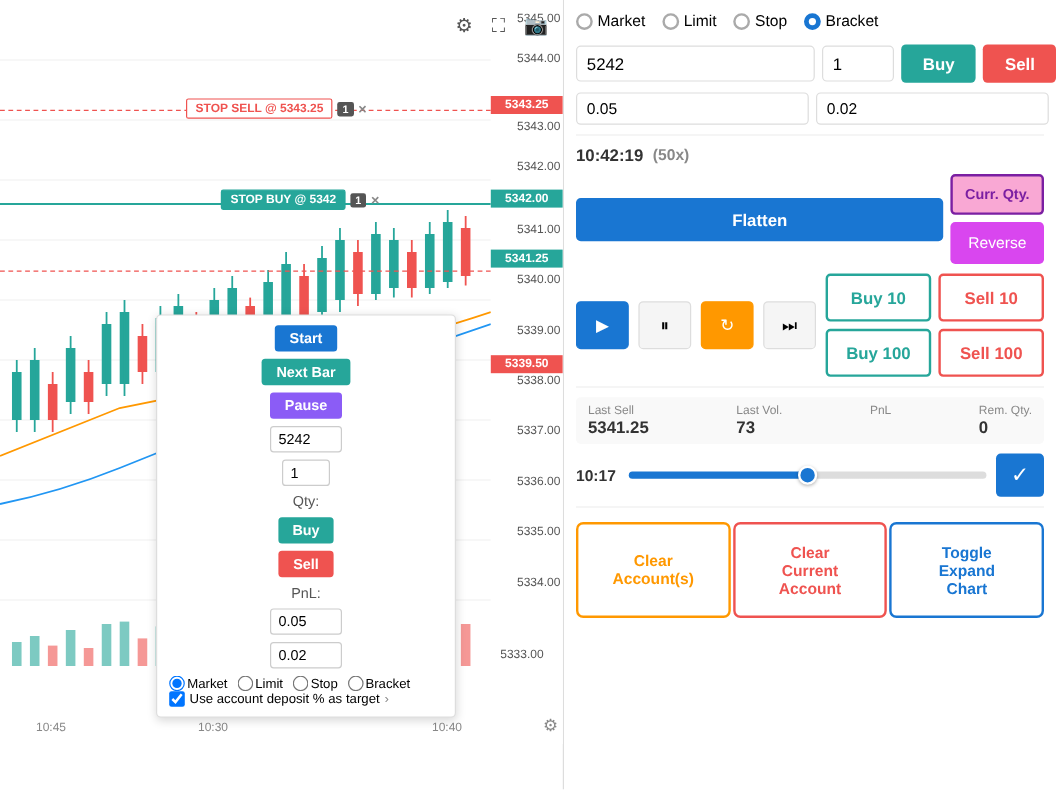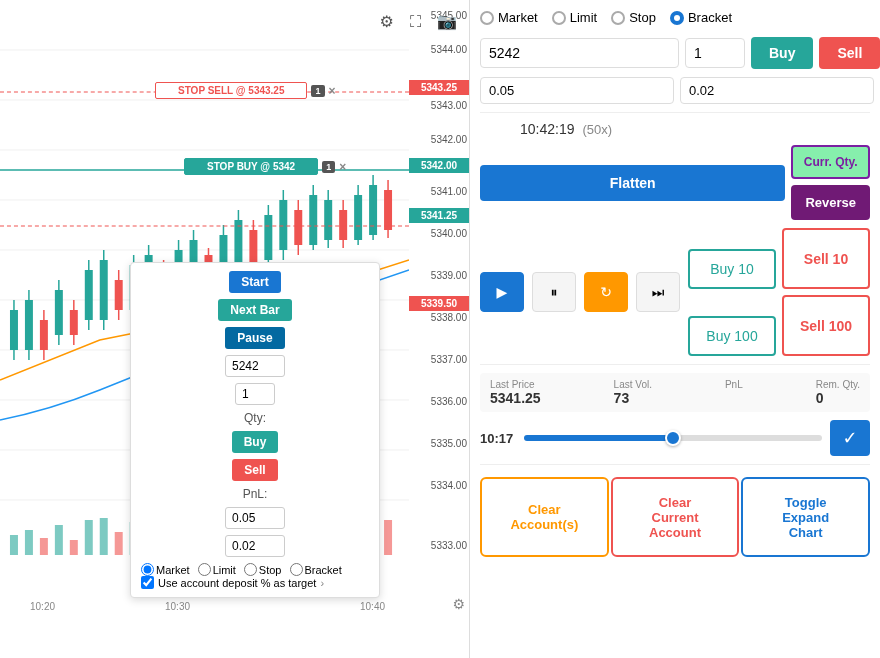--- a/index.html
+++ b/index.html
@@ -8,40 +8,40 @@
     
     .left-panel { width: 470px; height: 658px; background: #fff; position: relative; border-right: 1px solid #ddd; }
     .chart-toolbar { position: absolute; top: 8px; right: 8px; display: flex; gap: 8px; z-index: 10; }
     .chart-toolbar-btn { background: none; border: none; cursor: pointer; color: #555; font-size: 16px; padding: 4px; }
 
     
     .chart-area { width: 100%; height: 620px; position: relative; background: #fff; overflow: hidden; }
 
     
     .order-tag { position: absolute; display: flex; align-items: center; gap: 4px; font-size: 10px; font-weight: bold; z-index: 5; }
-    .order-tag-label { padding: 2px 22px; border-radius: 2px; border: 1px solid; white-space: nowrap; }
+    .order-tag-label { padding: 2px 7px; border-radius: 2px; border: 1px solid; white-space: nowrap; }
     .order-tag-sell { background: #fff; border-color: #ef5350; color: #ef5350; }
     .order-tag-buy { background: #26a69a; color: #fff; border-color: #26a69a; }
     .order-tag-num { background: #555; color: #fff; padding: 1px 4px; border-radius: 2px; font-size: 9px; }
     .order-tag-x { color: #888; cursor: pointer; font-size: 12px; }
 
     
     .candle-svg { position: absolute; left: 0; top: 0; width: calc(100% - 60px); height: 580px; }
 
     
     .settings-bottom { position: absolute; bottom: 8px; right: 4px; color: #888; font-size: 14px; cursor: pointer; }
 
     
     .trading-panel { position: absolute; bottom: 60px; left: 130px; background: #fff; border: 1px solid #ddd; border-radius: 4px; padding: 8px 10px; width: 250px; box-shadow: 0 2px 8px rgba(0,0,0,0.15); z-index: 20; font-size: 12px; }
     .tp-row { display: flex; align-items: center; gap: 6px; margin-bottom: 6px; flex-direction: column; }
     .tp-btn { padding: 4px 12px; border-radius: 3px; border: none; cursor: pointer; font-size: 12px; font-weight: bold; }
     .tp-btn-blue { background: #1976d2; color: #fff; }
     .tp-btn-teal { background: #26a69a; color: #fff; }
     .tp-btn-red { background: #ef5350; color: #fff; }
-    .tp-btn-gray { background: #0369a1; color: #fff; }
+    .tp-btn-gray { background: #8b5cf6; color: #fff; }
     .tp-input { border: 1px solid #ccc; border-radius: 3px; padding: 3px 6px; width: 60px; font-size: 12px; }
     .tp-label { color: #555; font-size: 12px; }
     .tp-radio-row { display: flex; align-items: center; gap: 8px; font-size: 11px; }
     .tp-radio-row label { display: flex; align-items: center; gap: 2px; cursor: pointer; }
     .tp-checkbox-row { display: flex; align-items: center; gap: 4px; font-size: 11px; }
     .tp-more { color: #888; cursor: pointer; }
 
     
     .right-panel { width: 410px; height: 658px; background: #fff; display: flex; flex-direction: column; padding: 10px; gap: 8px; overflow-y: auto; }
 
@@ -62,37 +62,37 @@
 
     
     .sl-tp-row { display: flex; gap: 6px; }
     .sl-input { border: 1px solid #ddd; border-radius: 4px; padding: 5px 8px; font-size: 13px; flex: 1; }
 
     
     .checkbox-row { display: flex; align-items: flex-start; gap: 6px; font-size: 12px; color: #333; }
     .checkbox-row input { margin-top: 2px; }
 
     
-    .time-row { display: flex; align-items: flex-end; gap: 8px; font-size: 14px; font-weight: normal; color: #333; margin-left: 40px; }
+    .time-row { display: flex; align-items: flex-start; gap: 8px; font-size: 14px; font-weight: bold; color: #333; }
     .multiplier { color: #888; font-size: 13px; }
 
     
     .action-row { display: flex; gap: 6px; align-items: center; }
     .flatten-btn { background: #1976d2; color: #fff; border: none; border-radius: 4px; padding: 10px 18px; font-size: 14px; font-weight: bold; cursor: pointer; flex: 1; }
-    .curr-qty-btn { background: #86efac; color: #7b1fa2; border: 2px solid #7b1fa2; border-radius: 4px; padding: 8px 10px; font-size: 12px; font-weight: bold; cursor: pointer; }
-    .reverse-btn { background: #701a75; color: #fff; border: none; border-radius: 4px; padding: 10px 14px; font-size: 13px; font-weight: bold; cursor: pointer; }
+    .curr-qty-btn { background: #f9a8d4; color: #7b1fa2; border: 2px solid #7b1fa2; border-radius: 4px; padding: 8px 10px; font-size: 12px; font-weight: bold; cursor: pointer; }
+    .reverse-btn { background: #d946ef; color: #fff; border: none; border-radius: 4px; padding: 10px 14px; font-size: 13px; font-weight: normal; cursor: pointer; }
 
     
     .playback-row { display: flex; align-items: center; gap: 8px; }
     .pb-btn { background: #f5f5f5; border: 1px solid #ddd; border-radius: 4px; padding: 8px 12px; cursor: pointer; font-size: 14px; width: 44px; height: 40px; display: flex; align-items: center; justify-content: center; }
     .pb-btn-orange { background: #ff9800; color: #fff; border-color: #ff9800; }
 
     
     .trade-grid { display: grid; grid-template-columns: 1fr 1fr; gap: 6px; }
-    .trade-btn-buy { background: #fff; color: #26a69a; border: 2px solid #26a69a; border-radius: 4px; padding: 10px; font-size: 14px; font-weight: normal; cursor: pointer; margin-top: 21px; }
+    .trade-btn-buy { background: #fff; color: #26a69a; border: 2px solid #26a69a; border-radius: 4px; padding: 10px; font-size: 14px; font-weight: bold; cursor: pointer; }
     .trade-btn-sell { background: #fff; color: #ef5350; border: 2px solid #ef5350; border-radius: 4px; padding: 10px; font-size: 14px; font-weight: bold; cursor: pointer; }
 
     
     .avg-row { font-size: 11px; color: #888; margin-top: -2px; }
 
     
     .stats-row { display: flex; gap: 6px; justify-content: space-between; background: #f9f9f9; border-radius: 4px; padding: 6px 10px; }
     .stat-item { display: flex; flex-direction: column; }
     .stat-label { font-size: 10px; color: #888; }
     .stat-value { font-size: 14px; font-weight: bold; color: #333; }
@@ -260,23 +260,23 @@
     <div style="position:absolute; right: 0; top: 100px; width: 60px; font-size: 10px; color: #555; text-align: right; padding-right: 2px;">5343.00</div>
     <div style="position:absolute; right: 0; top: 134px; width: 60px; font-size: 10px; color: #555; text-align: right; padding-right: 2px;">5342.00</div>
     <div style="position:absolute; right: 0; top: 186px; width: 60px; font-size: 10px; color: #555; text-align: right; padding-right: 2px;">5341.00</div>
     <div style="position:absolute; right: 0; top: 228px; width: 60px; font-size: 10px; color: #555; text-align: right; padding-right: 2px;">5340.00</div>
     <div style="position:absolute; right: 0; top: 270px; width: 60px; font-size: 10px; color: #555; text-align: right; padding-right: 2px;">5339.00</div>
     <div style="position:absolute; right: 0; top: 312px; width: 60px; font-size: 10px; color: #555; text-align: right; padding-right: 2px;">5338.00</div>
     <div style="position:absolute; right: 0; top: 354px; width: 60px; font-size: 10px; color: #555; text-align: right; padding-right: 2px;">5337.00</div>
     <div style="position:absolute; right: 0; top: 396px; width: 60px; font-size: 10px; color: #555; text-align: right; padding-right: 2px;">5336.00</div>
     <div style="position:absolute; right: 0; top: 438px; width: 60px; font-size: 10px; color: #555; text-align: right; padding-right: 2px;">5335.00</div>
     <div style="position:absolute; right: 0; top: 480px; width: 60px; font-size: 10px; color: #555; text-align: right; padding-right: 2px;">5334.00</div>
-    <div style="position:absolute; right: 0; top: 540px; width: 60px; font-size: 10px; color: #555; text-align: right; padding-right: 2px;">5333.00</div>
-
-    <div style="position:absolute; bottom: 8px; left: 30px; font-size: 10px; color: #888;">10:20</div>
+    <div style="position:absolute; right: 14px; top: 540px; width: 60px; font-size: 10px; color: #555; text-align: right; padding-right: 2px;">5333.00</div>
+
+    <div style="position:absolute; bottom: 8px; left: 30px; font-size: 10px; color: #888;">10:45</div>
     <div style="position:absolute; bottom: 8px; left: 165px; font-size: 10px; color: #888;">10:30</div>
     <div style="position:absolute; bottom: 8px; left: 360px; font-size: 10px; color: #888;">10:40</div>
 
     <div class="settings-bottom">⚙</div>
   </div>
 
   <div class="trading-panel">
     <div class="tp-row">
       <button class="tp-btn tp-btn-blue">Start</button>
       <button class="tp-btn tp-btn-teal">Next Bar</button>
@@ -373,21 +373,21 @@
       <button class="trade-btn-buy">Buy 100</button>
       <button class="trade-btn-sell">Sell 100</button>
     </div>
   </div>
 
 
   <div class="divider"></div>
 
   <div class="stats-row">
     <div class="stat-item">
-      <span class="stat-label">Last Price</span>
+      <span class="stat-label">Last Sell</span>
       <span class="stat-value">5341.25</span>
     </div>
     <div class="stat-item">
       <span class="stat-label">Last Vol.</span>
       <span class="stat-value">73</span>
     </div>
     <div class="stat-item">
       <span class="stat-label">PnL</span>
       <span class="stat-value"></span>
     </div>

